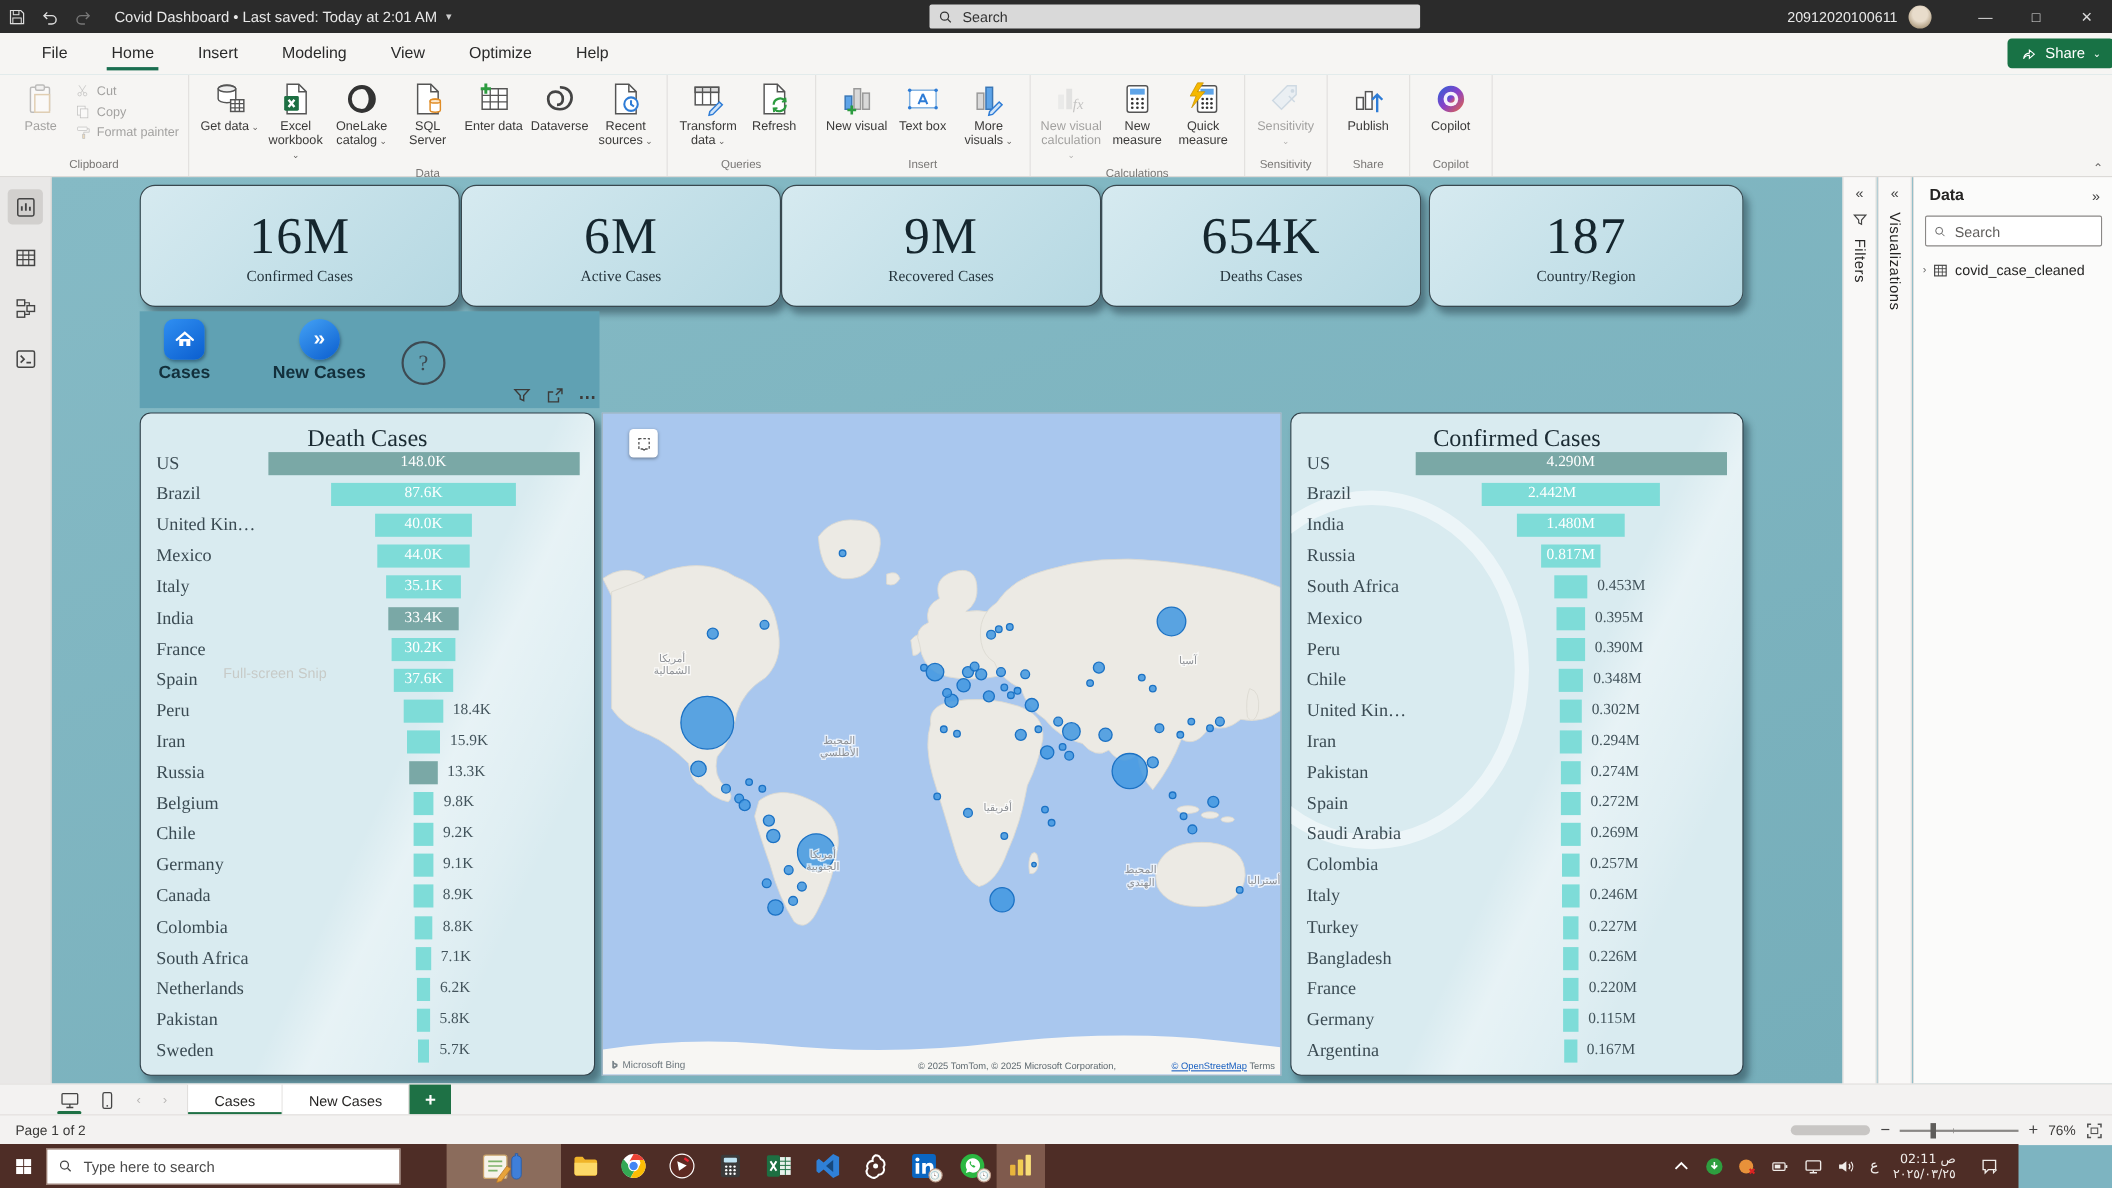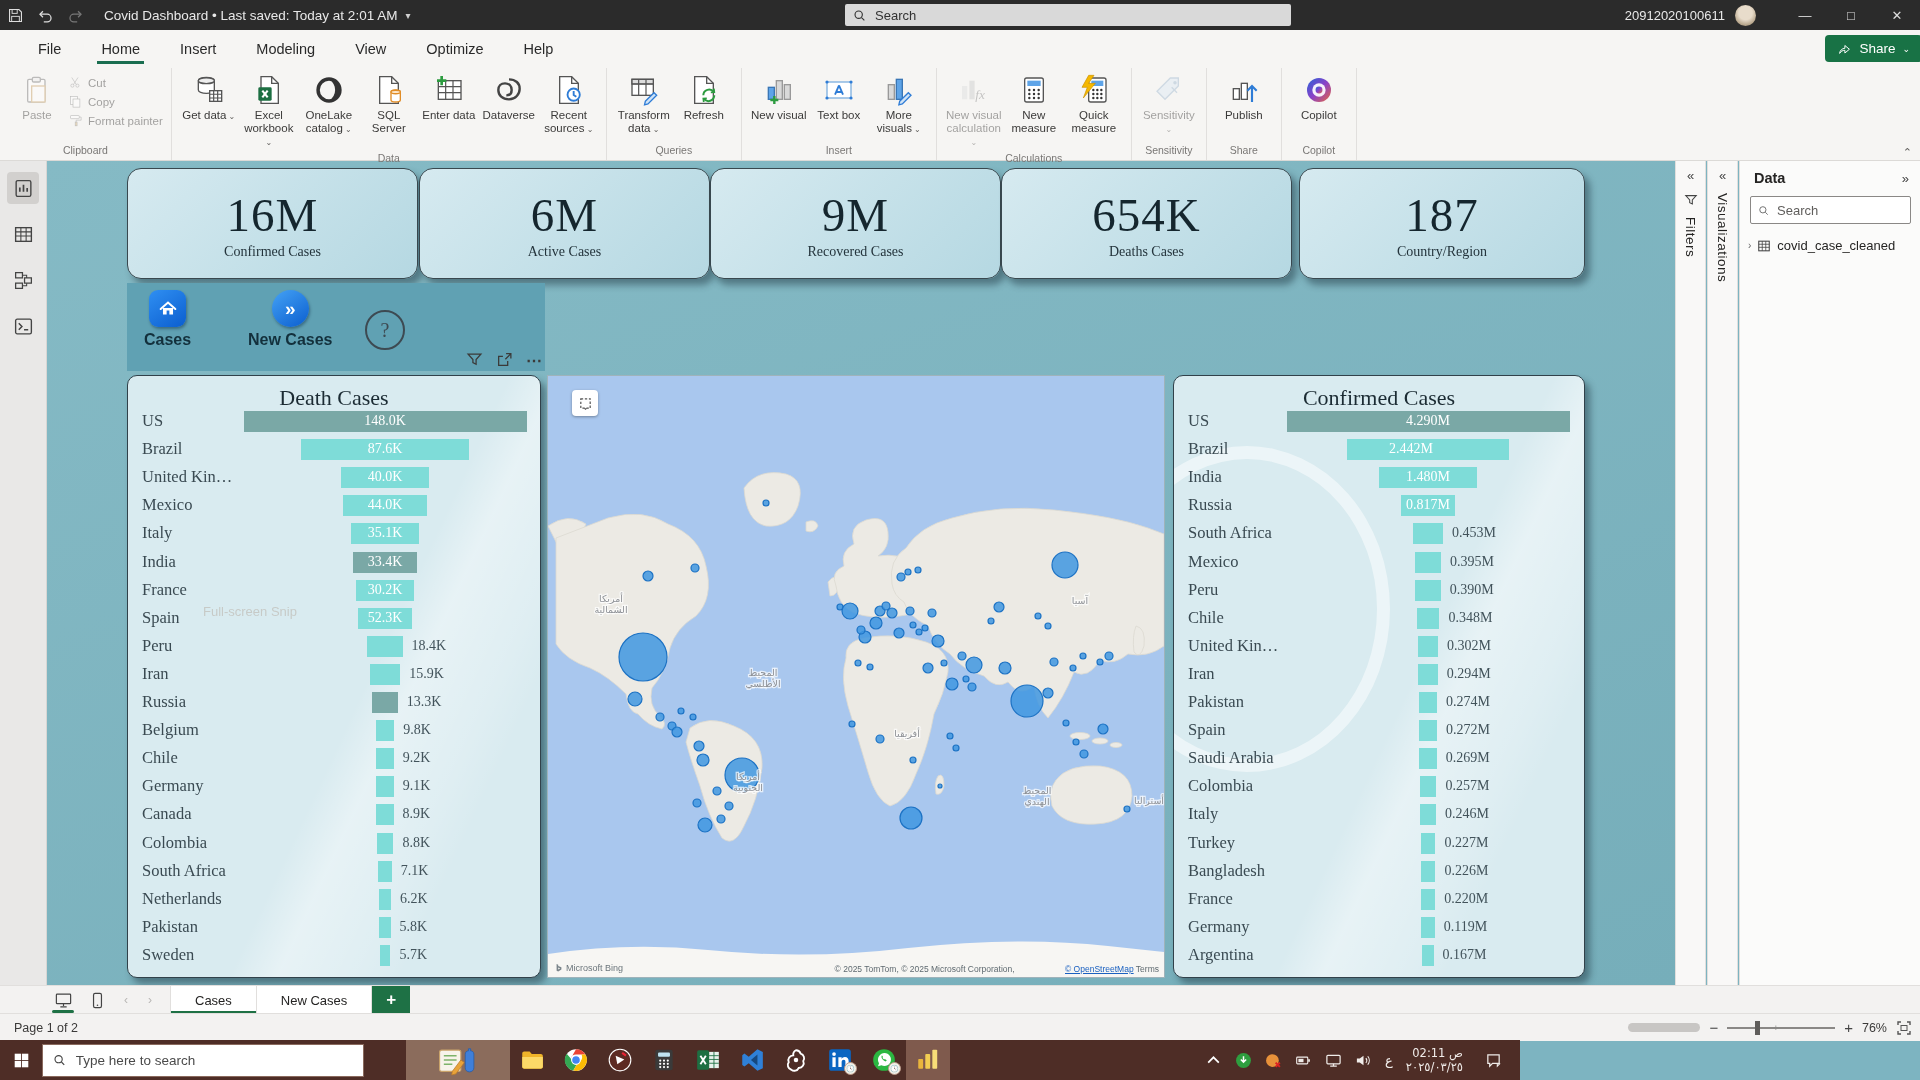--- a/index.html
+++ b/index.html
@@ -99,21 +99,21 @@
   .addpage{width:38px;background:#1e7145;color:#fff;display:flex;align-items:center;justify-content:center;font-size:17px;font-weight:bold;}
   .statusbar{position:absolute;left:0;top:1013px;width:1920px;height:27px;background:#f3f2f1;border-top:1px solid #e1dfdd;display:flex;align-items:center;font-size:12.5px;color:#3b3a39;z-index:22;}
   .sb-page{margin-left:14px;}
   .sb-right{position:absolute;right:8px;display:flex;align-items:center;gap:9px;}
   .hthumb{width:72px;height:9px;border-radius:5px;background:#c8c6c4;}
   .ztrack{width:108px;height:2px;background:#8a8886;position:relative;}
   .zthumb{position:absolute;left:28px;top:-6px;width:5px;height:14px;background:#5f5d5b;}
   .ztick{position:absolute;left:46px;top:-4px;font-size:9px;color:#8a8886;}
   .zpm{font-size:15px;color:#444;}
   
-  .taskbar{position:absolute;left:0;top:1040px;width:1520px;height:40px;background:#4e2d26;display:flex;align-items:center;z-index:40;}
+  .taskbar{position:absolute;left:0;top:1040px;width:1835px;height:40px;background:#4e2d26;display:flex;align-items:center;z-index:40;}
   .tk-start{width:42px;height:40px;display:flex;align-items:center;justify-content:center;}
   .tk-search{width:300px;height:31px;background:#fff;border:1px solid #8a6a5e;display:flex;align-items:center;gap:8px;padding:0 10px;margin-right:42px;}
   .tk-search input{border:none;outline:none;font-size:13.5px;width:100%;color:#444;background:transparent;font-family:"Liberation Sans",sans-serif;}
   .tk-search input::placeholder{color:#4a4a4a;}
   .tk-journal{width:104px;height:40px;background:rgba(255,225,195,.35);display:flex;align-items:center;justify-content:center;}
   .tk-app{width:44px;height:40px;display:flex;align-items:center;justify-content:center;position:relative;}
   .tk-app svg{width:26px;height:26px;}
   .tk-app.hl{background:rgba(255,210,180,.28);}
   .badge{position:absolute;right:5px;bottom:5px;width:11px;height:11px;border-radius:50%;background:#f0f0e8;border:1px solid #b98;display:flex;align-items:center;justify-content:center;font-size:7px;color:#a60;}
   .tray{position:absolute;right:0;top:0;height:40px;display:flex;align-items:center;gap:13px;padding-right:10px;color:#f0ece9;}
@@ -605,21 +605,21 @@
             <span class="fval inside" style="left: 225.067px; width: 63.8662px;">33.4K</span>
           </div>
           <div class="frow" style="top: 168.6px;">
             <span class="flabel">France</span>
             <div class="fbar" style="left: 228.126px; width: 57.7473px;"></div>
             <span class="fval inside" style="left: 228.126px; width: 57.7473px;">30.2K</span>
           </div>
           <div class="frow" style="top: 196.7px;">
             <span class="flabel">Spain</span>
             <div class="fbar" style="left: 229.847px; width: 54.3054px;"></div>
-            <span class="fval inside" style="left: 229.847px; width: 54.3054px;">52.3K</span>
+            <span class="fval inside" style="left: 229.847px; width: 54.3054px;">37.6K</span>
           </div>
           <div class="frow" style="top: 224.8px;">
             <span class="flabel">Peru</span>
             <div class="fbar" style="left: 239.408px; width: 35.1838px;"></div>
             <span class="fval outside" style="left: 283.592px;">18.4K</span>
           </div>
           <div class="frow" style="top: 252.9px;">
             <span class="flabel">Iran</span>
             <div class="fbar" style="left: 241.798px; width: 30.4034px;"></div>
             <span class="fval outside" style="left: 281.202px;">15.9K</span>
@@ -889,21 +889,21 @@
             <span class="fval outside" style="left: 270.454px;">0.226M</span>
           </div>
           <div class="frow" style="top: 477.7px;">
             <span class="flabel">France</span>
             <div class="fbar" style="left: 246.744px; width: 14.5128px;"></div>
             <span class="fval outside" style="left: 270.256px;">0.220M</span>
           </div>
           <div class="frow" style="top: 505.8px;">
             <span class="flabel">Germany</span>
             <div class="fbar" style="left: 247.172px; width: 13.6552px;"></div>
-            <span class="fval outside" style="left: 269.828px;">0.119M</span>
+            <span class="fval outside" style="left: 269.828px;">0.115M</span>
           </div>
           <div class="frow" style="top: 533.9px;">
             <span class="flabel">Argentina</span>
             <div class="fbar" style="left: 248.492px; width: 11.0166px;"></div>
             <span class="fval outside" style="left: 268.508px;">0.167M</span>
           </div>
         </div>
     </div>
   </div>
 

